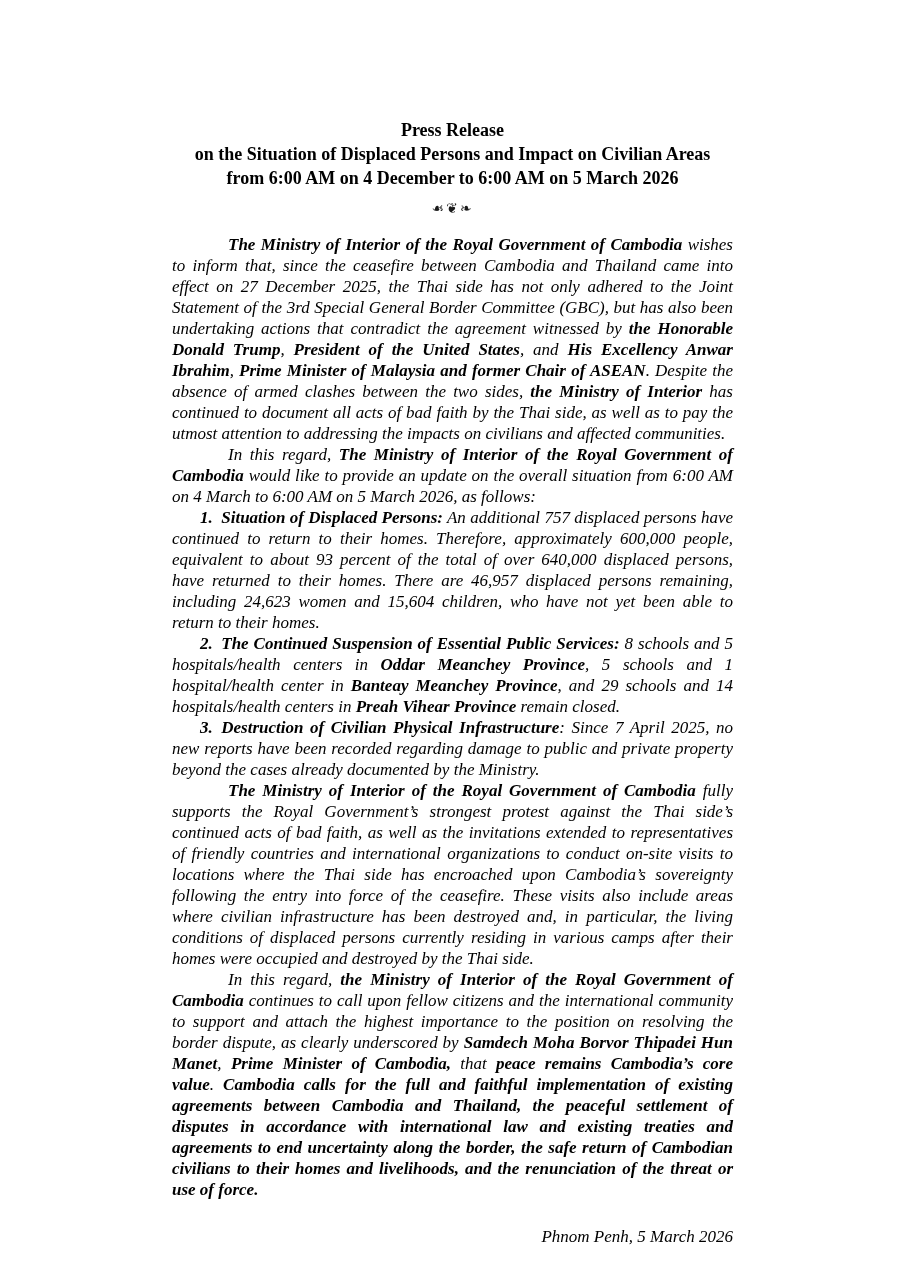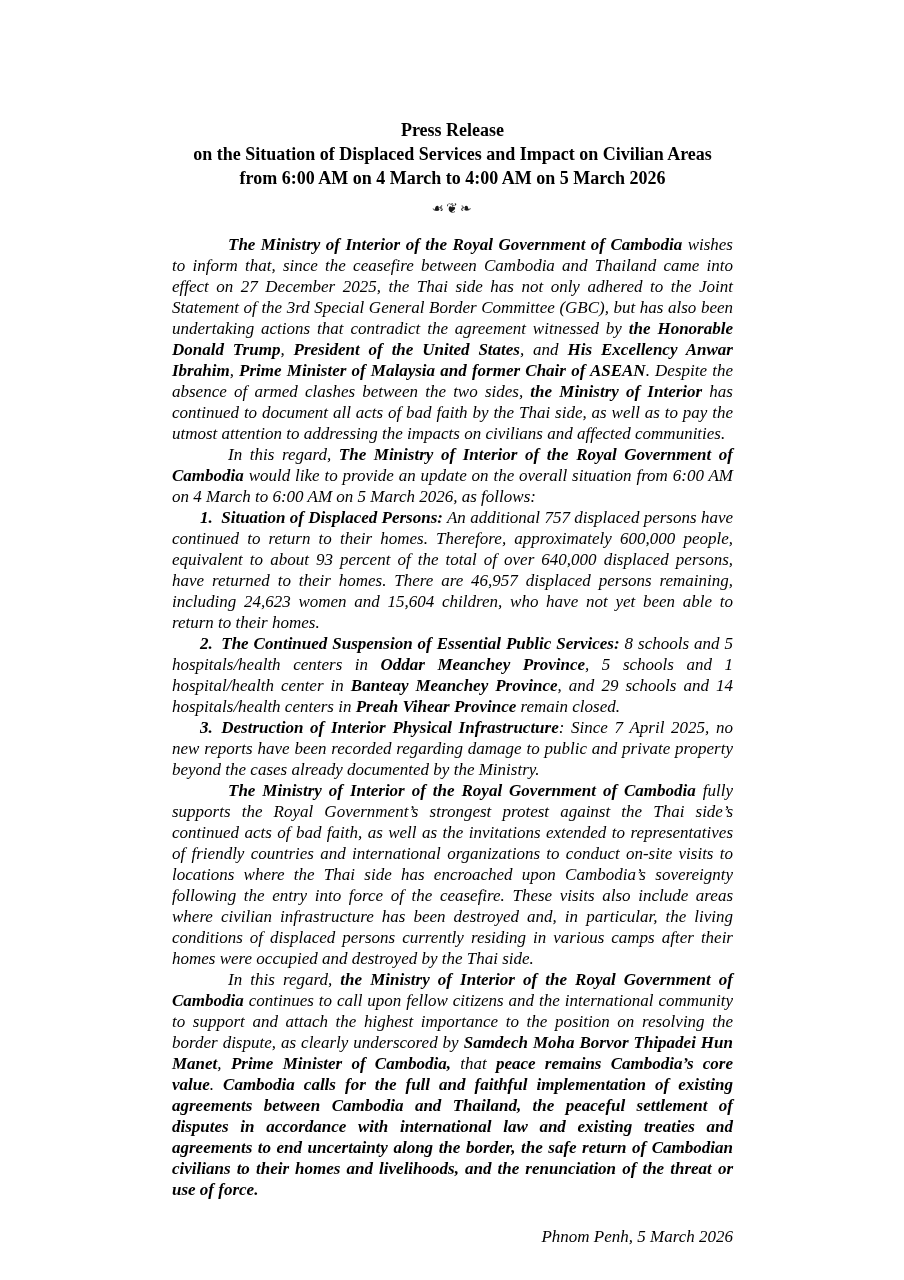--- a/index.html
+++ b/index.html
@@ -50,32 +50,32 @@
   }
 </style>
 </head>
 <body>
 
 <div class="page">
 
   <header>
     <div class="title-block">
       <div>Press Release</div>
-      <div>on the Situation of Displaced Services and Impact on Civilian Areas</div>
-      <div>from 6:00 AM on 4 March to 4:00 AM on 5 March 2026</div>
+      <div>on the Situation of Displaced Persons and Impact on Civilian Areas</div>
+      <div>from 6:00 AM on 4 December to 6:00 AM on 5 March 2026</div>
     </div>
     <div class="ornament">☙❦❧</div>
   </header>
 
   <main class="body-text">
     <p class="indent"><span class="b">The Ministry of Interior of the Royal Government of Cambodia</span><span> wishes to inform that, since the ceasefire between Cambodia and Thailand came into effect on 27 December 2025, the Thai side has not only adhered to the Joint Statement of the 3rd Special General Border Committee (GBC), but has also been undertaking actions that contradict the agreement witnessed by </span><span class="b">the Honorable Donald Trump</span><span>, </span><span class="b">President of the United States</span><span>, and </span><span class="b">His Excellency Anwar Ibrahim</span><span>, </span><span class="b">Prime Minister of Malaysia and former Chair of ASEAN</span><span>. Despite the absence of armed clashes between the two sides, </span><span class="b">the Ministry of Interior</span><span> has continued to document all acts of bad faith by the Thai side, as well as to pay the utmost attention to addressing the impacts on civilians and affected communities.</span></p>
     <p class="indent"><span>In this regard, </span><span class="b">The Ministry of Interior of the Royal Government of Cambodia</span><span> would like to provide an update on the overall situation from 6:00 AM on 4 March to 6:00 AM on 5 March 2026, as follows:</span></p>
     <p class="num-item"><span class="b">1.</span><span> </span><span class="b">Situation of Displaced Persons:</span><span> An additional 757 displaced persons have continued to return to their homes. Therefore, approximately 600,000 people, equivalent to about 93 percent of the total of over 640,000 displaced persons, have returned to their homes. There are 46,957 displaced persons remaining, including 24,623 women and 15,604 children, who have not yet been able to return to their homes.</span></p>
     <p class="num-item"><span class="b">2.</span><span> </span><span class="b">The Continued Suspension of Essential Public Services:</span><span> 8 schools and 5 hospitals/health centers in </span><span class="b">Oddar Meanchey Province</span><span>, 5 schools and 1 hospital/health center in </span><span class="b">Banteay Meanchey Province</span><span>, and 29 schools and 14 hospitals/health centers in </span><span class="b">Preah Vihear Province</span><span> remain closed.</span></p>
-    <p class="num-item"><span class="b">3.</span><span> </span><span class="b">Destruction of Interior Physical Infrastructure</span><span>: Since 7 April 2025, no new reports have been recorded regarding damage to public and private property beyond the cases already documented by the Ministry.</span></p>
+    <p class="num-item"><span class="b">3.</span><span> </span><span class="b">Destruction of Civilian Physical Infrastructure</span><span>: Since 7 April 2025, no new reports have been recorded regarding damage to public and private property beyond the cases already documented by the Ministry.</span></p>
     <p class="indent"><span class="b">The Ministry of Interior of the Royal Government of Cambodia</span><span> fully supports the Royal Government’s strongest protest against the Thai side’s continued acts of bad faith, as well as the invitations extended to representatives of friendly countries and international organizations to conduct on-site visits to locations where the Thai side has encroached upon Cambodia’s sovereignty following the entry into force of the ceasefire. These visits also include areas where civilian infrastructure has been destroyed and, in particular, the living conditions of displaced persons currently residing in various camps after their homes were occupied and destroyed by the Thai side.</span></p>
     <p class="indent"><span>In this regard, </span><span class="b">the Ministry of Interior of the Royal Government of Cambodia</span><span> continues to call upon fellow citizens and the international community to support and attach the highest importance to the position on resolving the border dispute, as clearly underscored by </span><span class="b">Samdech Moha Borvor Thipadei Hun Manet</span><span>, </span><span class="b">Prime Minister of Cambodia,</span><span> that </span><span class="b">peace remains Cambodia’s core value</span><span>. </span><span class="b">Cambodia calls for the full and faithful implementation of existing agreements between Cambodia and Thailand, the peaceful settlement of disputes in accordance with international law and existing treaties and agreements to end uncertainty along the border, the safe return of Cambodian civilians to their homes and livelihoods, and the renunciation of the threat or use of force.</span></p>
   </main>
 
   <footer>
     <div class="dateline">Phnom Penh, 5 March 2026</div>
   </footer>
 
 </div>
 

